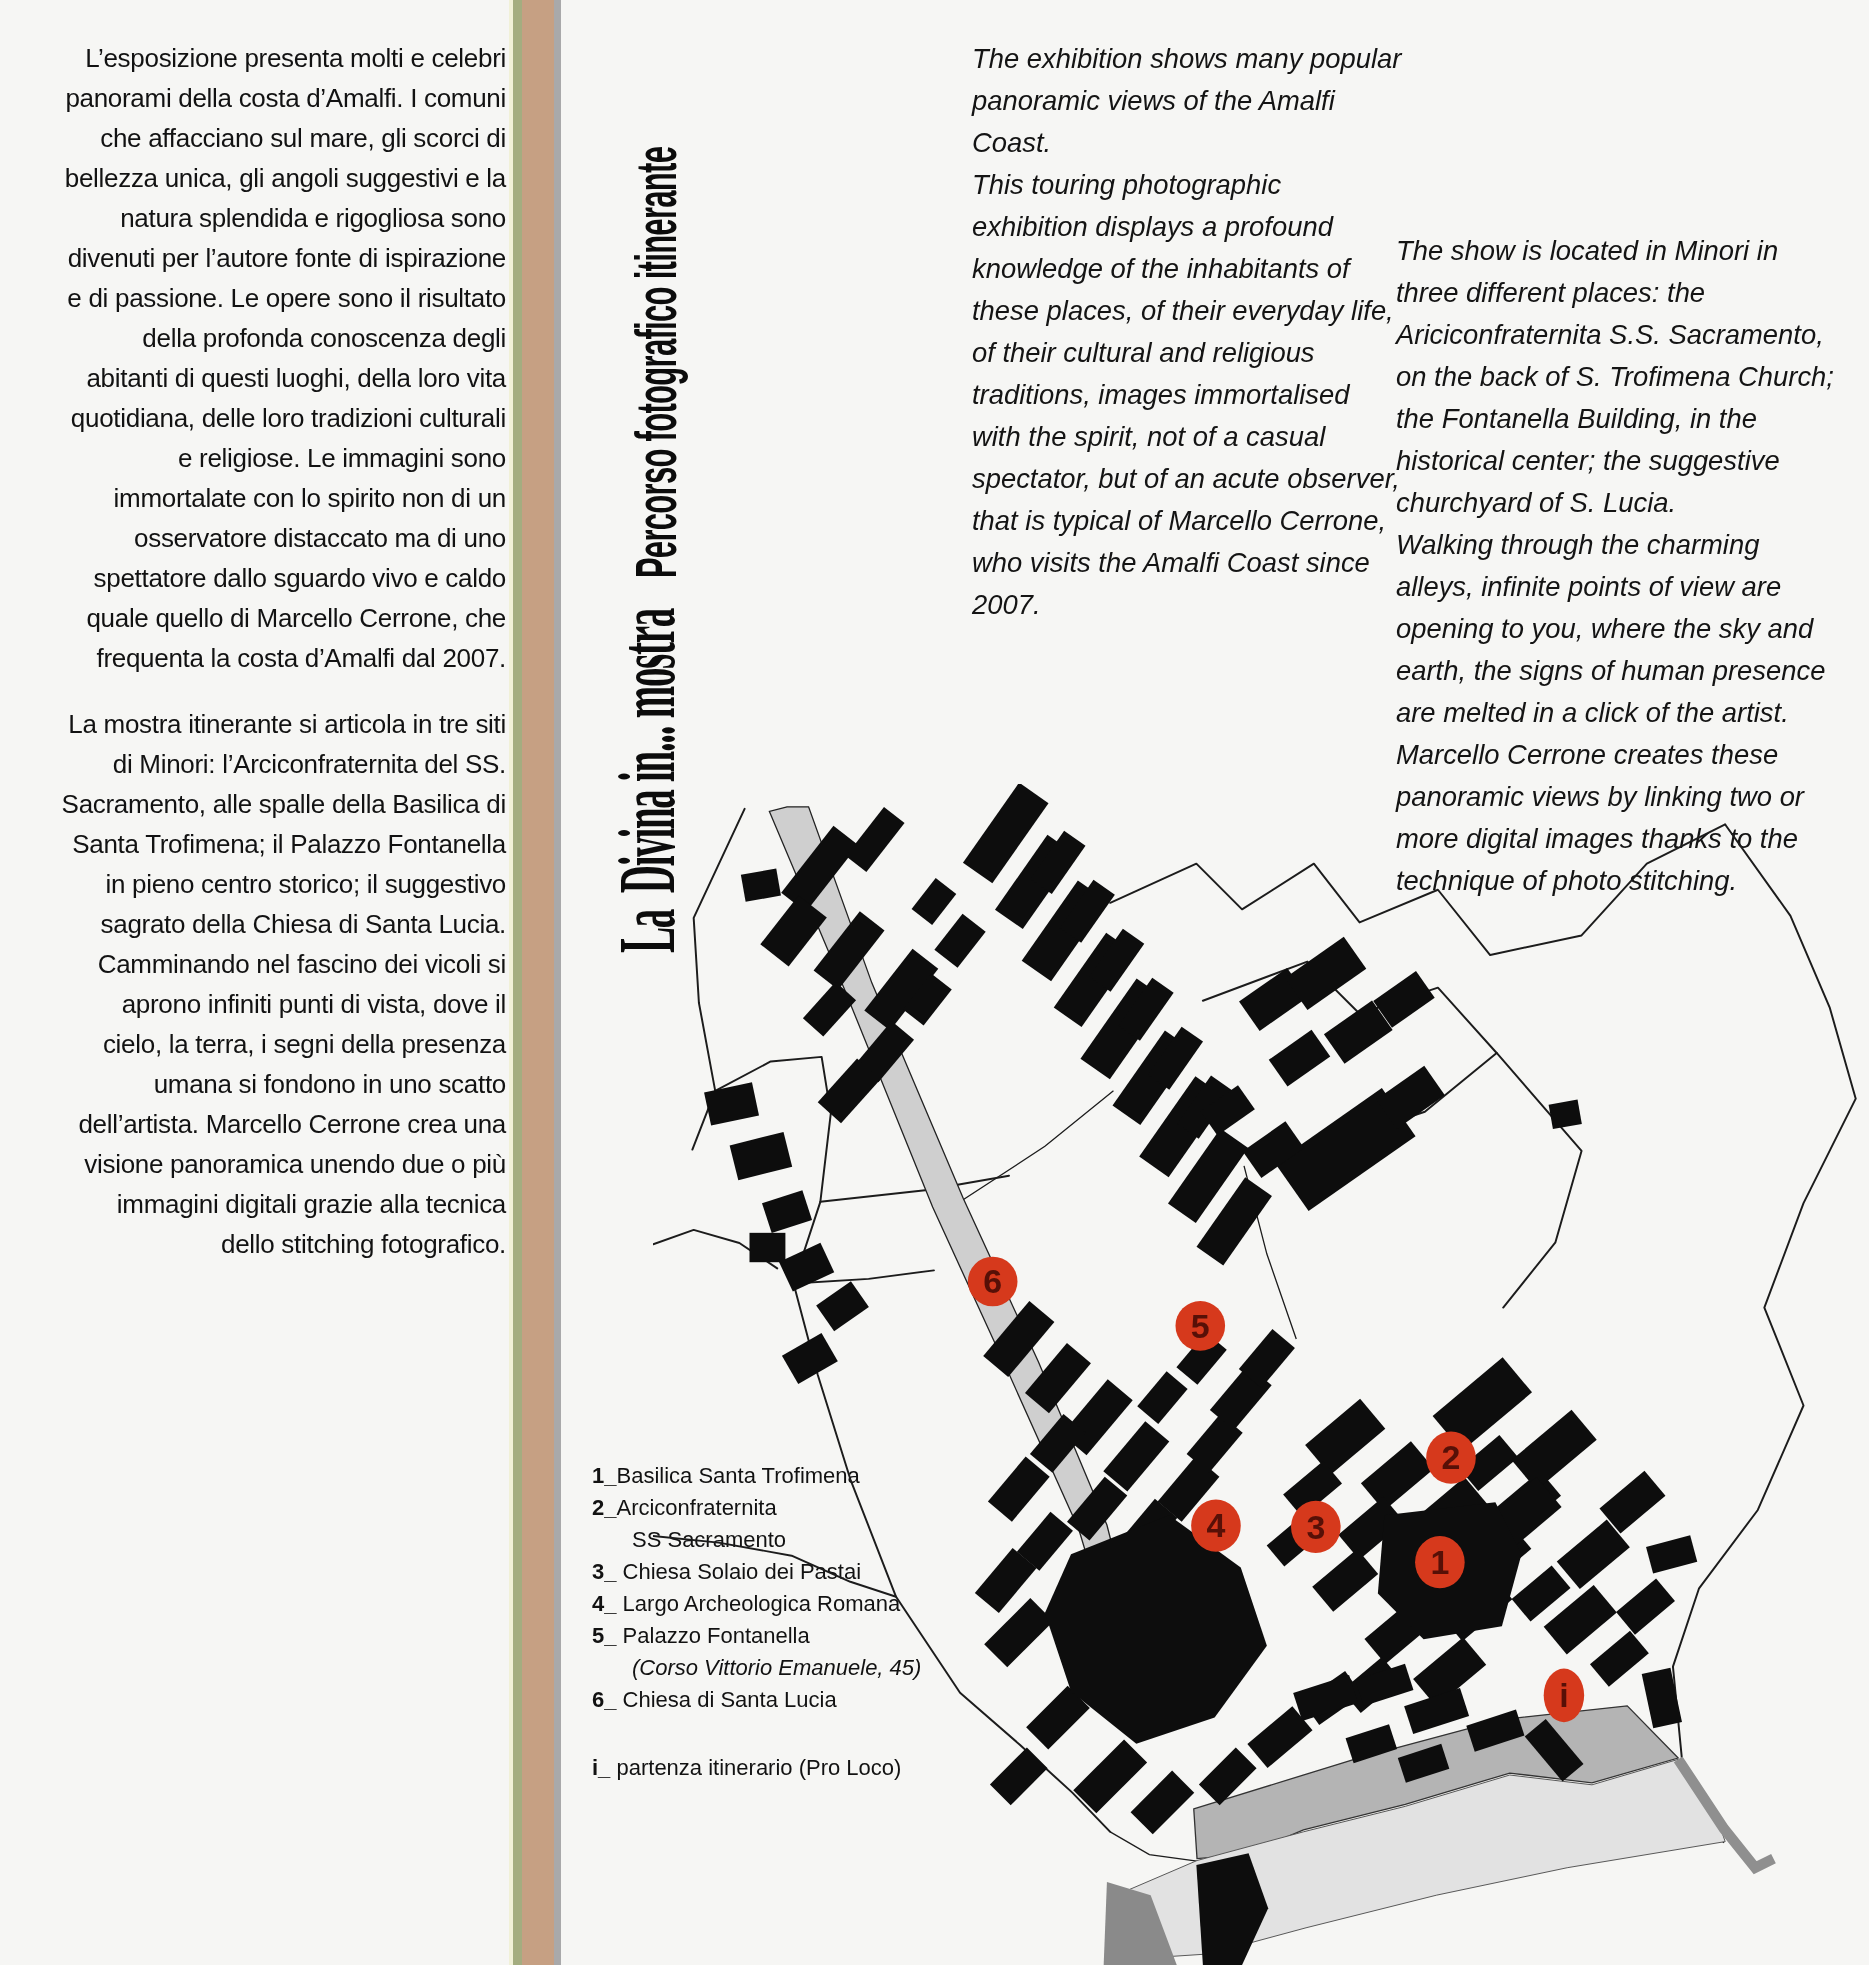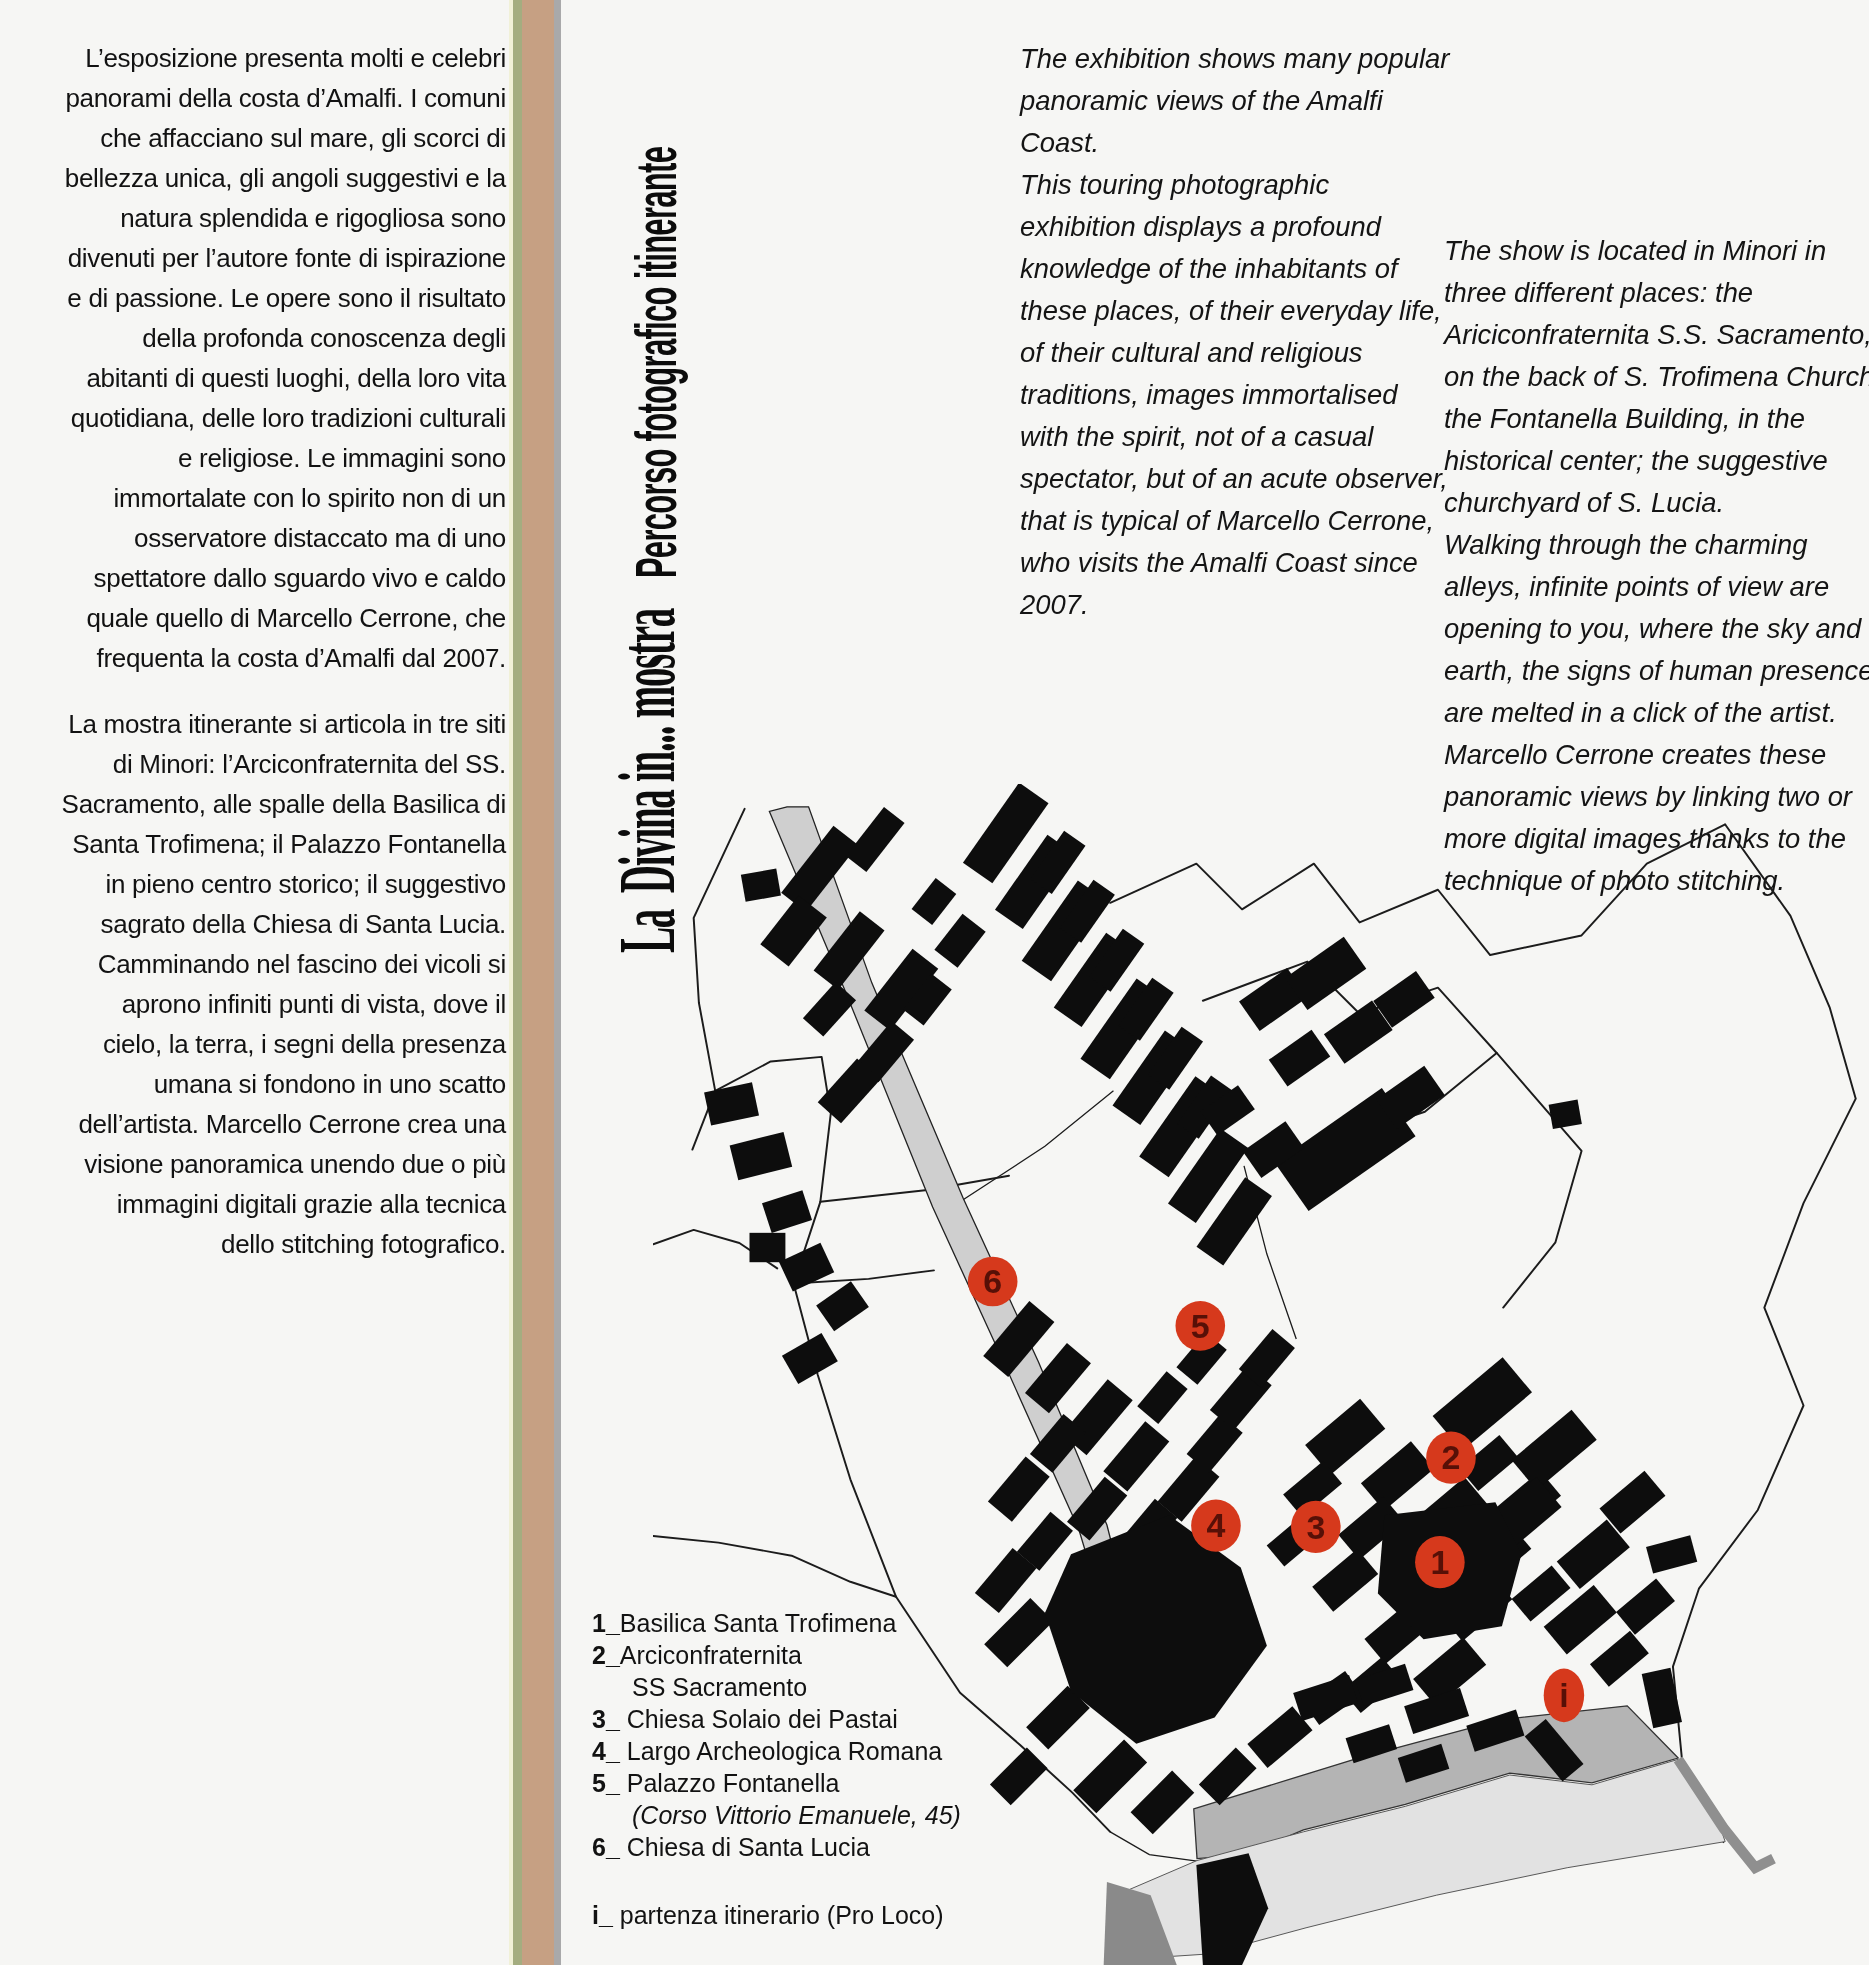--- a/index.html
+++ b/index.html
@@ -37,26 +37,26 @@
     color:#0c0c0c;
   }
   .title-sub{
     display:inline-block;margin-left:31px;
     font-family:"Liberation Sans",sans-serif;font-weight:bold;
     font-size:31px;letter-spacing:-0.7px;
     transform:scaleY(1.85);transform-origin:left bottom;
     color:#0c0c0c;
   }
   
-  .eng{font-style:italic;font-size:27.4px;line-height:42px;color:#141414;position:absolute;margin-left:48px;}
+  .eng{font-style:italic;font-size:27.4px;line-height:42px;color:#141414;position:absolute;}
   .eng p{margin:0;}
   .eng-col1{left:972px;top:38px;width:431px;}
   .eng-col2{left:1396px;top:230px;width:441px;}
   
-  .legend{position:absolute;left:592px;top:1607px;width:418px;font-size:25px;line-height:32px;color:#121212;}
+  .legend{position:absolute;left:592px;top:1460px;width:418px;font-size:22px;line-height:32px;color:#121212;}
   .legend .row{white-space:nowrap;}
   .legend .num{font-weight:bold;}
   .legend .row2{padding-left:40px;}
   .legend .ital{font-style:italic;}
   .legend .start-row{margin-top:36px;}
   
   .map{position:absolute;left:653px;top:784px;width:1216px;height:1181px;}
   .map svg{display:block;width:100%;height:100%;}
   .bldg{fill:#0d0d0d;stroke:none;}
   .road{fill:none;stroke:#1c1c1c;stroke-width:3;stroke-linejoin:round;stroke-linecap:round;}

